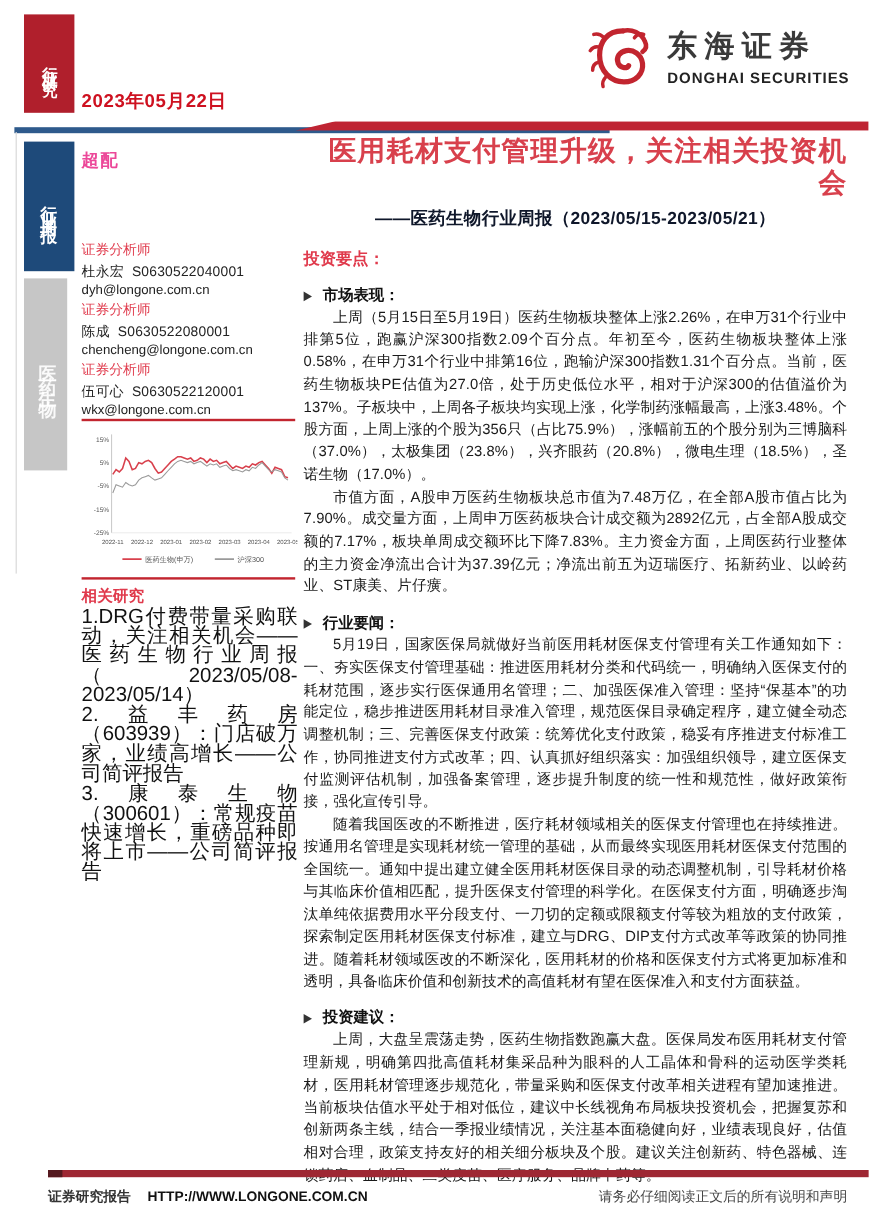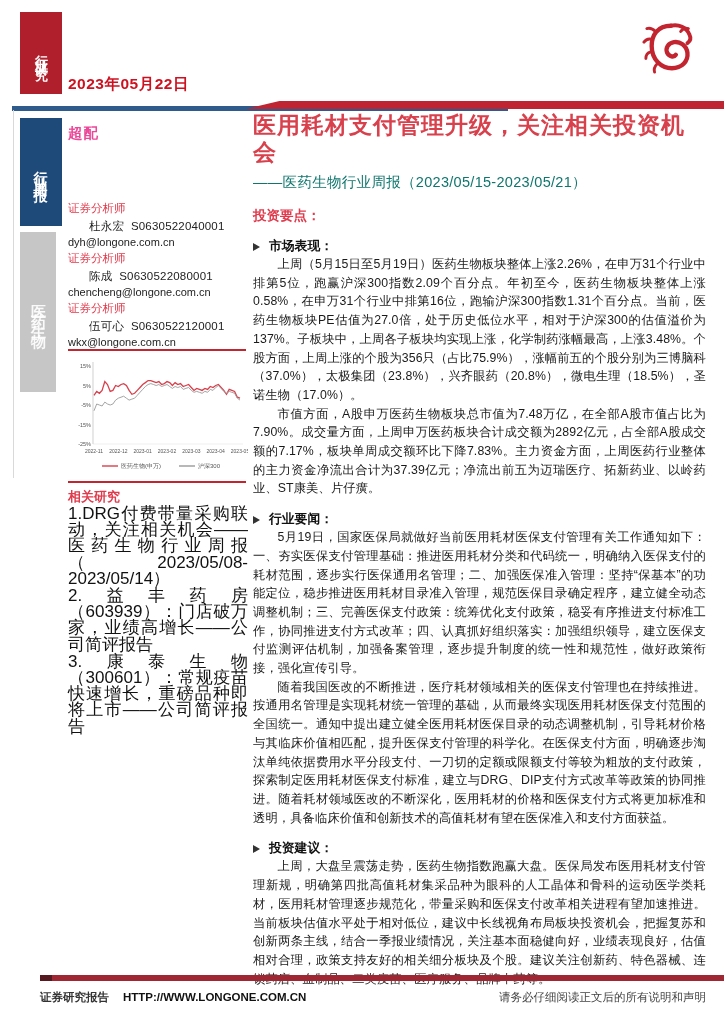--- a/index.html
+++ b/index.html
@@ -36,35 +36,35 @@
 
   .rule-blue { left: 12px; top: 106px; width: 496px; height: 5px; background: #2e5a8c; }
   .rule-red  { left: 246px; top: 101px; width: 478px; height: 8px; background: #bf2433;
     clip-path: polygon(0 100%, 7% 0, 100% 0, 100% 100%); }
   .page-edge { left: 13px; top: 110px; width: 1px; height: 368px; background: #d9d9d9; }
 
   
   .rating { left: 68px; top: 124px; color: #ec4899; font-size: 14.5px; font-weight: bold; letter-spacing: 1px; }
   .analysts { left: 68px; top: 198px; width: 180px; }
   .an-label { color: #e03a4c; font-weight: normal; font-size: 11.5px; margin-top: 3px; }
-  .an-line  { font-size: 11.5px; color: #222; margin-top: 3px; letter-spacing: 0.2px; margin-left: 21px; }
+  .an-line  { font-size: 11.5px; color: #222; margin-top: 3px; letter-spacing: 0.2px; }
   .an-email { font-size: 11px; color: #222; text-decoration: none; display: block; margin-top: 2px; }
   .redrule { left: 68px; width: 178px; height: 2px; background: #c2252f; }
   .chart-box { left: 66px; top: 356px; width: 182px; height: 122px; }
   .related-title { left: 68px; top: 488px; color: #e03a4c; font-size: 13px; font-weight: bold; }
   .related-list { left: 68px; top: 506px; width: 180px; }
   .related-list div { font-size: 17px; line-height: 16.2px; color: #111;
     text-align: justify; margin-bottom: 1px; }
 
   
   .main-col { left: 253px; top: 112px; width: 453px; }
   .doc-title { color: #d8404c; font-size: 23px; line-height: 26.5px;
-    font-weight: bold; letter-spacing: 1px; }
-  .doc-subtitle { margin-top: 8px; text-align: left; font-weight: normal;
-    font-size: 14.5px; color: #0f766e; letter-spacing: 0.3px; }
+    font-weight: bold; letter-spacing: 1px; text-align: right; }
+  .doc-subtitle { margin-top: 8px; text-align: center; font-weight: bold;
+    font-size: 14.5px; color: #0f172a; letter-spacing: 0.3px; }
   .keypoints { margin-top: 15px; color: #e03a4c; font-size: 13.5px; font-weight: bold; }
   .sec-head { margin-top: 13px; font-size: 12.8px; font-weight: bold; color: #111;
     display: flex; align-items: center; }
   .arrow-icon { width: 0; height: 0; border-left: 7px solid #333;
     border-top: 4.5px solid transparent; border-bottom: 4.5px solid transparent;
     margin-right: 9px; }
   .main-col p { margin-top: 0; font-size: 12.3px; line-height: 18.7px;
     color: #1a1a1a; text-align: justify; text-indent: 2em; letter-spacing: 0.1px; }
 
   
@@ -85,20 +85,24 @@
     <g fill="none" stroke="#c2252f" stroke-linecap="round">
       <path d="M30 8 C16 8 10 18 10 29 C10 43 20 52 31 52 C41 52 48 45 47 36 C46 28 39 24 33 25 C27 26 24 31 26 36 C28 40 33 41 35 38" stroke-width="4.5"></path>
       <path d="M30 8 C38 6 46 10 49 17 C51 21 50 24 47 26" stroke-width="4"></path>
       <path d="M14 14 C11 11 8 10 5 11" stroke-width="3"></path>
       <path d="M10 22 C6 21 4 22 2 25" stroke-width="3"></path>
       <path d="M9 35 C5 36 4 39 4 42" stroke-width="3"></path>
       <path d="M16 47 C13 50 12 53 13 56" stroke-width="3"></path>
       <path d="M40 14 C42 11 45 10 48 11" stroke-width="3"></path>
     </g>
   </svg>
+  <div>
+    <div class="logo-cn">东海证券</div>
+    <div class="logo-en">DONGHAI SECURITIES</div>
+  </div>
 </div>
 
 <div class="abs rule-blue"></div>
 <div class="abs rule-red"></div>
 <div class="abs page-edge"></div>
 
 <div class="abs vtab tab-weekly">行业周报</div>
 <div class="abs vtab tab-industry">医药生物</div>
 
 <div class="abs rating">超配</div>

